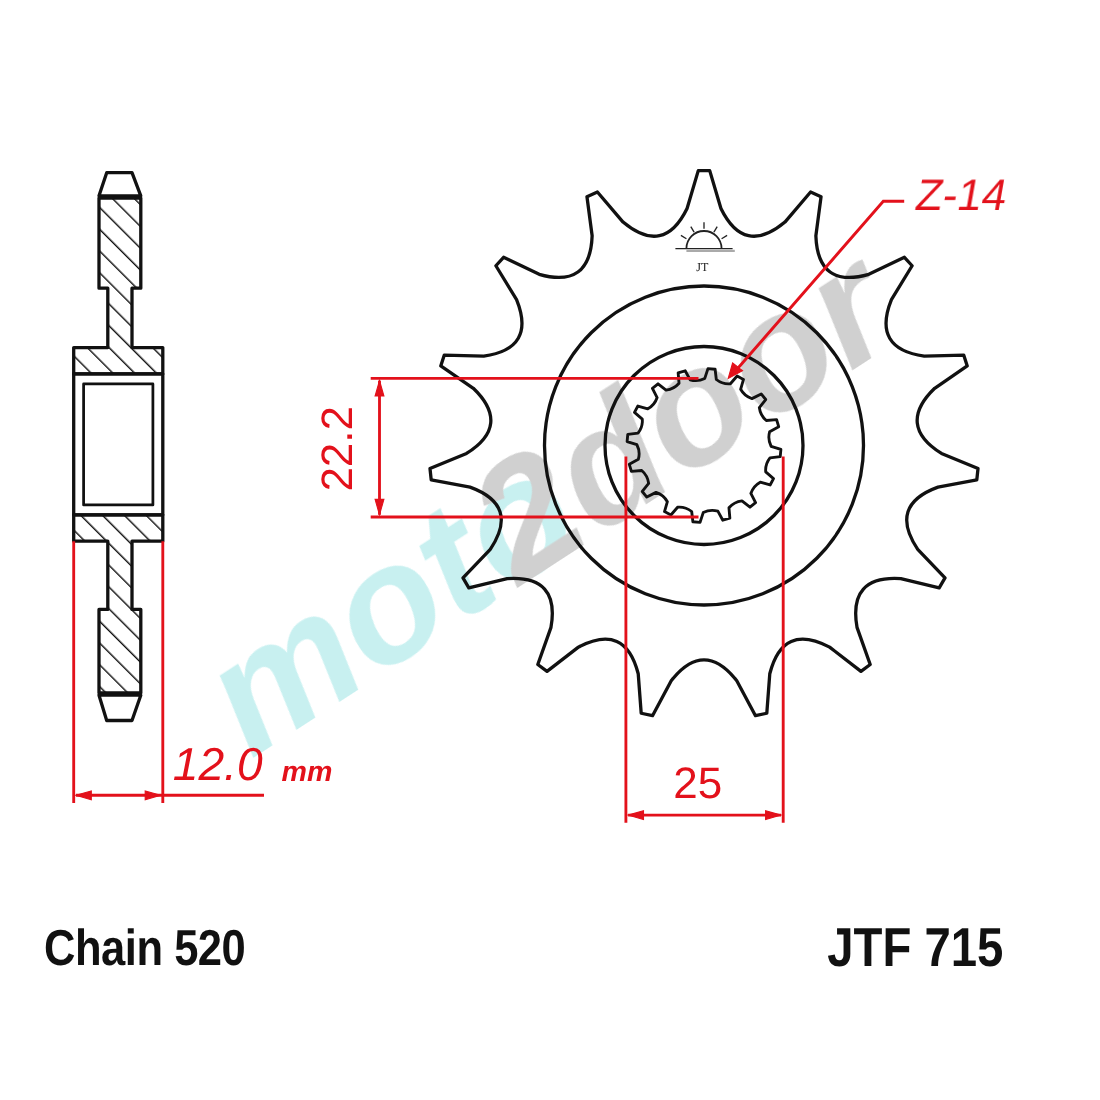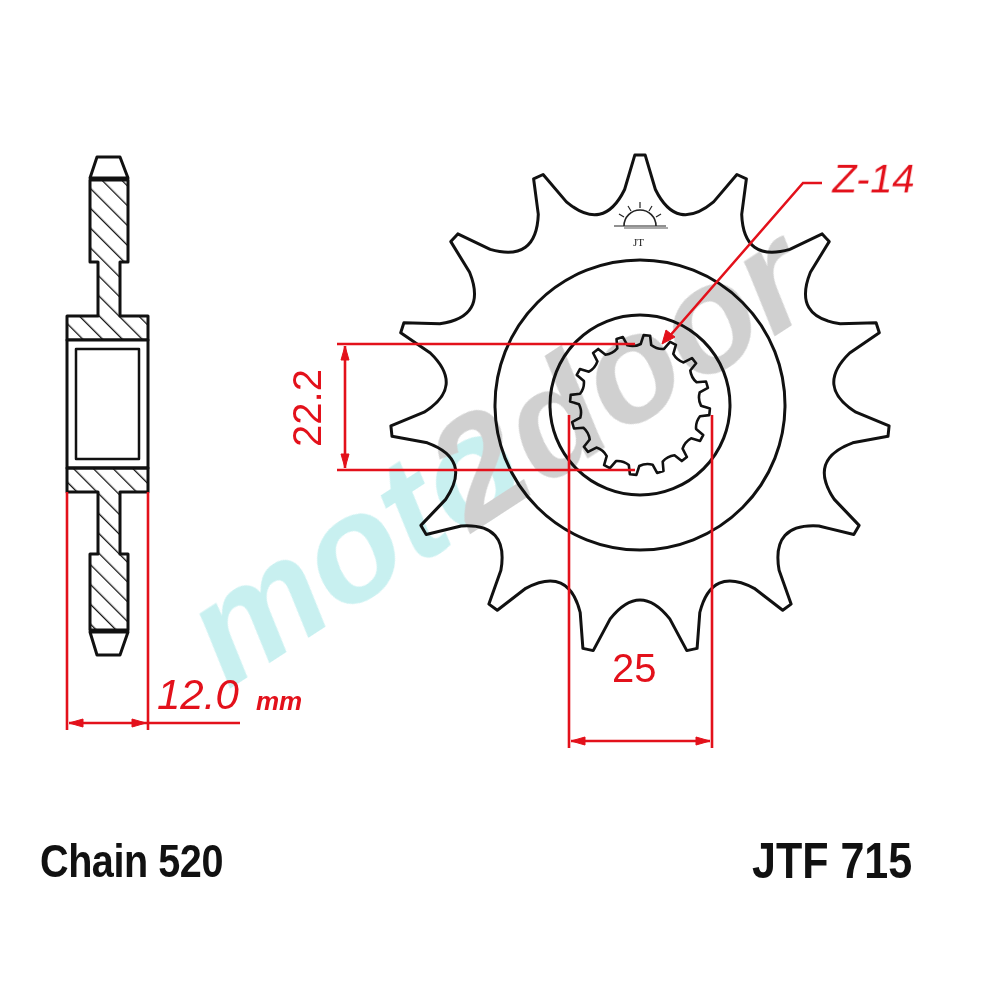--- a/index.html
+++ b/index.html
@@ -5,21 +5,21 @@
     html, body { margin: 0; padding: 0; background: #ffffff; }
     body { width: 1000px; height: 1000px; position: relative; overflow: hidden; font-family: "Liberation Sans", sans-serif; }
     #drawing { position: absolute; left: 0; top: 0; width: 1000px; height: 1000px; }
     .lbl { position: absolute; white-space: nowrap; line-height: 1; }
     .red-dim { color: #e3111b; font-family: "Liberation Sans", sans-serif; font-style: italic; }
     .title-label { font-family: "Liberation Sans", sans-serif; font-weight: bold; color: #111111; }
     #chain-label { left: 40px; top: 838px; font-size: 46px; transform: scaleX(0.86); transform-origin: left top; letter-spacing: -0.5px; }
     #part-label { left: 752px; top: 836px; font-size: 50px; transform: scaleX(0.86); transform-origin: left top; letter-spacing: 0px; }
     #z-label { left: 833px; top: 158px; font-size: 40px; font-style: normal; transform: skewX(-10deg); }
     #dim-222 { left: 268px; top: 388px; font-size: 40px; font-style: normal; transform: rotate(-90deg); transform-origin: center center; }
-    #dim-25 { left: 612px; top: 648px; font-size: 40px; font-style: normal; }
+    #dim-25 { left: 612px; top: 692px; font-size: 40px; font-style: normal; }
     #dim-120 { left: 157px; top: 674px; font-size: 42px; }
     #dim-mm { left: 256px; top: 688px; font-size: 26px; font-weight: bold; }
   </style>
 </head>
 <body>
 
 <svg id="drawing" viewBox="0 0 1000 1000" xmlns="http://www.w3.org/2000/svg">
   <defs>
     <pattern id="hatch" patternUnits="userSpaceOnUse" width="14" height="14" patternTransform="rotate(-45)">
       <line x1="0" y1="0" x2="0" y2="14" stroke="#111111" stroke-width="2.6"></line>

